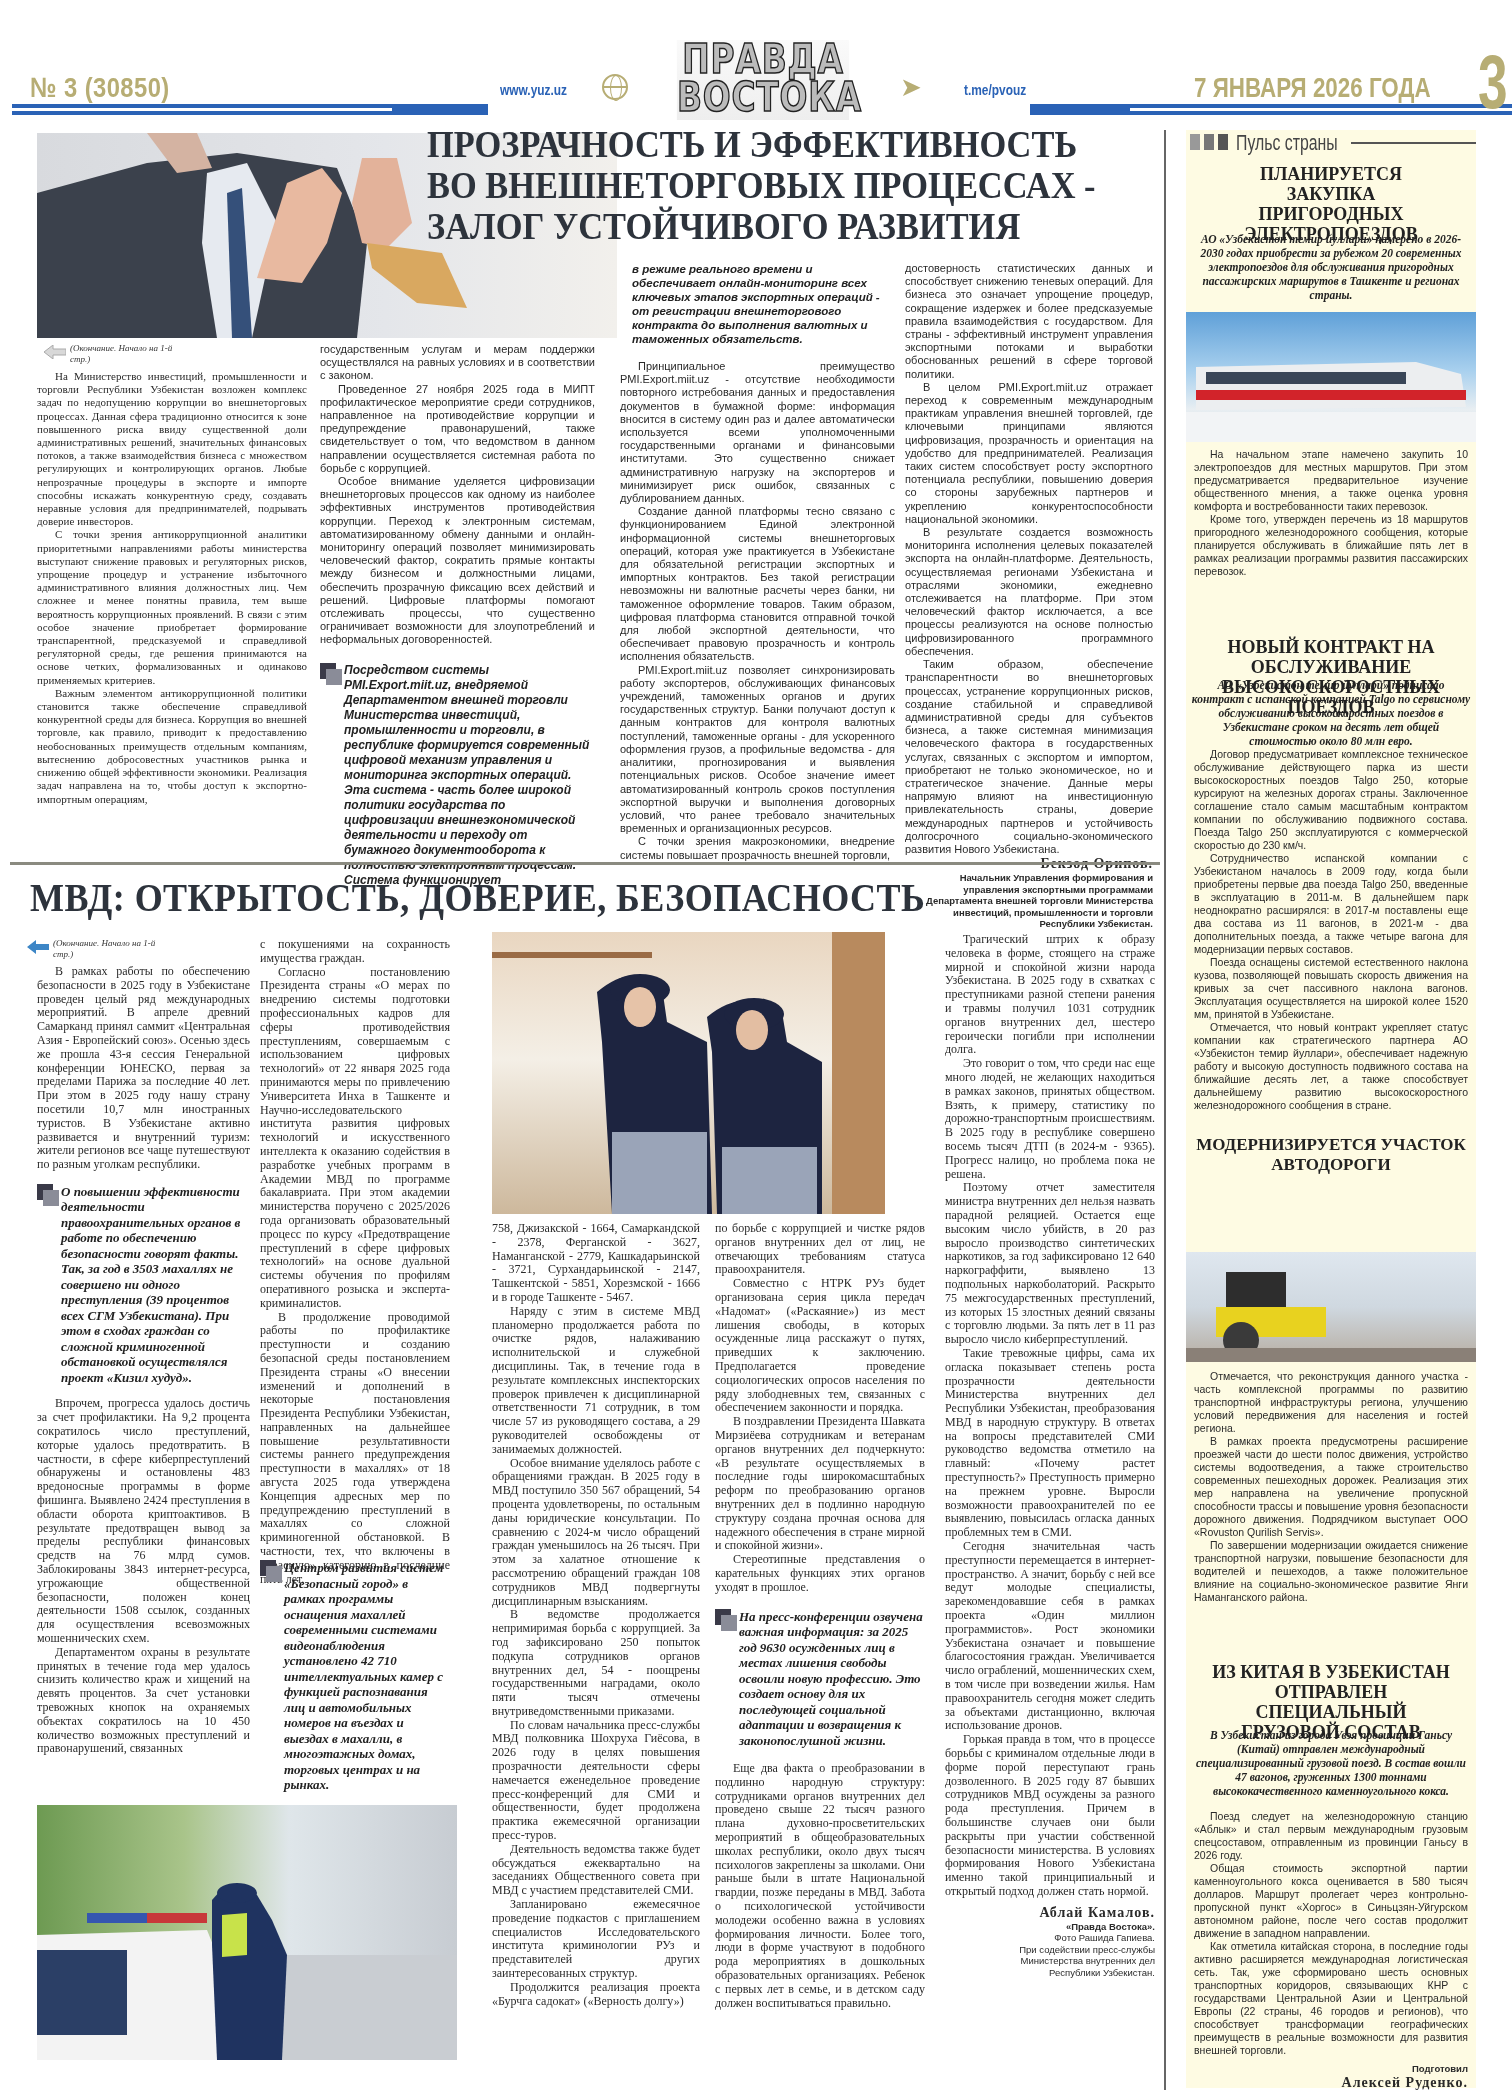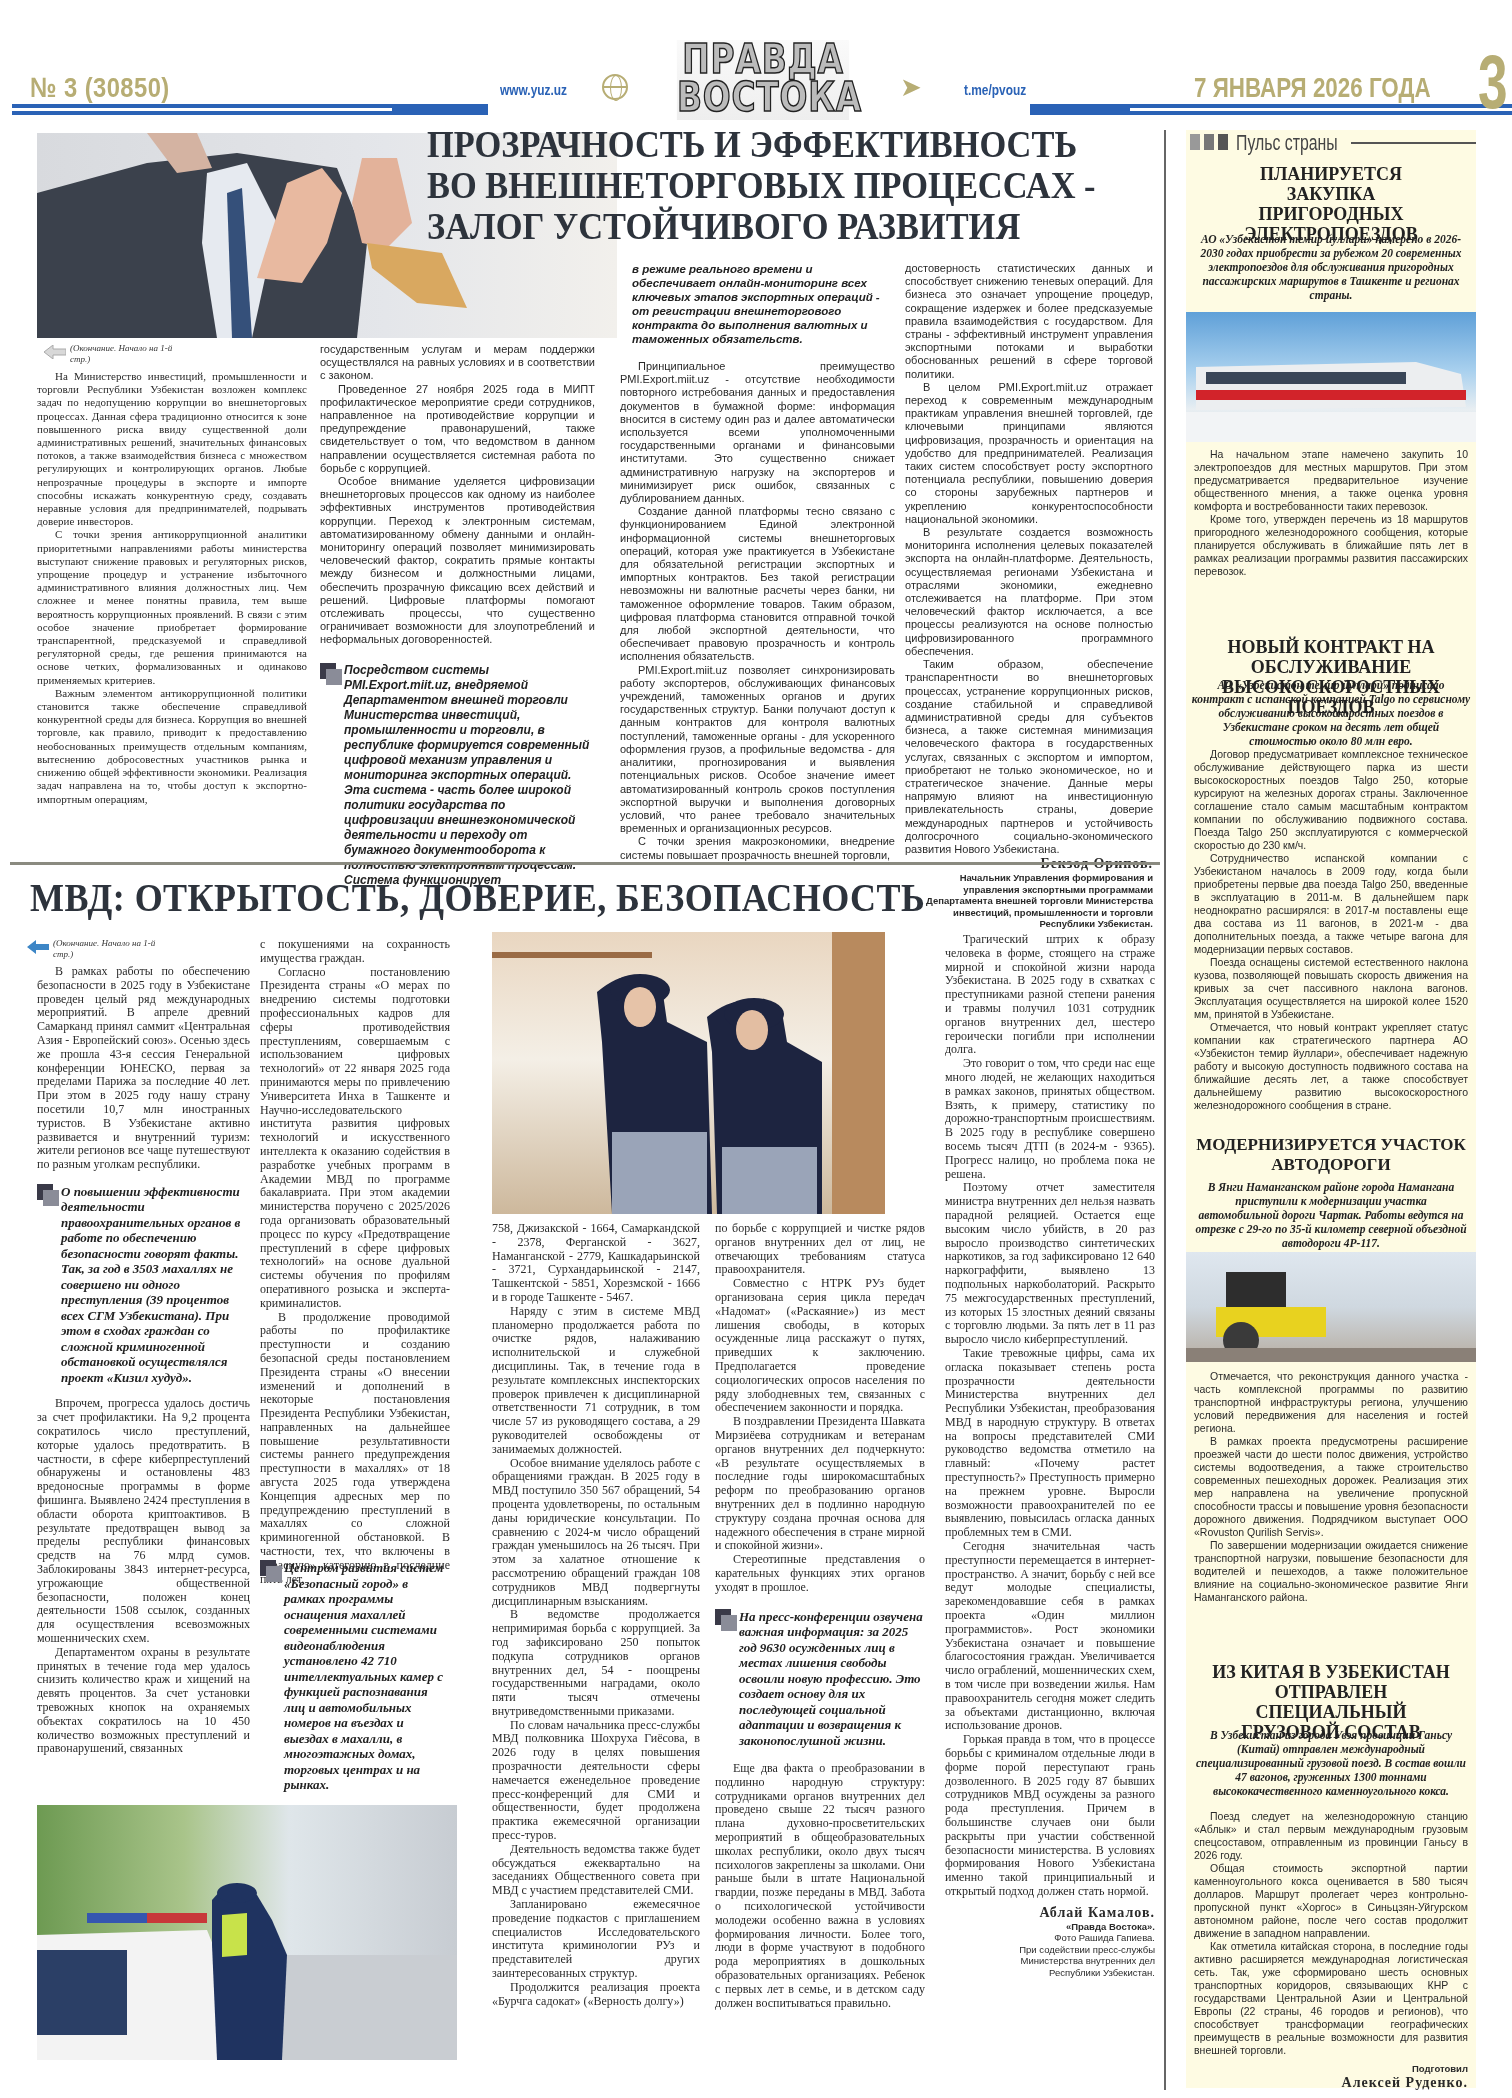--- a/index.html
+++ b/index.html
@@ -266,21 +266,20 @@
   <div class="sb-h" style="top:507px;padding:0 32px;">НОВЫЙ КОНТРАКТ НА ОБСЛУЖИВАНИЕ ВЫСОКОСКОРОСТНЫХ ПОЕЗДОВ</div>
   <div class="sb-lead" style="top:548px;padding:0 4px;">АО «Узбекистон темир йуллари» подписало контракт с испанской компанией Talgo по сервисному обслуживанию высокоскоростных поездов в Узбекистане сроком на десять лет общей стоимостью около 80 млн евро.</div>
   <div class="sb-text" style="top:618px;padding:0 8px;">
     <p>Договор предусматривает комплексное техническое обслуживание действующего парка из шести высокоскоростных поездов Talgo 250, которые курсируют на железных дорогах страны. Заключенное соглашение стало самым масштабным контрактом компании по обслуживанию подвижного состава. Поезда Talgo 250 эксплуатируются с коммерческой скоростью до 230 км/ч.</p>
     <p>Сотрудничество испанской компании с Узбекистаном началось в 2009 году, когда были приобретены первые два поезда Talgo 250, введенные в эксплуатацию в 2011-м. В дальнейшем парк неоднократно расширялся: в 2017-м поставлены еще два состава из 11 вагонов, в 2021-м - два дополнительных поезда, а также четыре вагона для модернизации первых составов.</p>
     <p>Поезда оснащены системой естественного наклона кузова, позволяющей повышать скорость движения на кривых за счет пассивного наклона вагонов. Эксплуатация осуществляется на широкой колее 1520 мм, принятой в Узбекистане.</p>
     <p>Отмечается, что новый контракт укрепляет статус компании как стратегического партнера АО «Узбекистон темир йуллари», обеспечивает надежную работу и высокую доступность подвижного состава на ближайшие десять лет, а также способствует дальнейшему развитию высокоскоростного железнодорожного сообщения в стране.</p>
   </div>
 
   <div class="sb-h" style="top:1005px;padding:0 10px;font-size:17px;">МОДЕРНИЗИРУЕТСЯ УЧАСТОК АВТОДОРОГИ</div>
-  <div class="sb-lead" style="top:1050px;padding:0 8px;">В Янги Наманганском районе города Намангана приступили к модернизации участка автомобильной дороги Чартак. Работы ведутся на отрезке с 29-го по 35-й километр северной объездной автодороги 4Р-117.</div>
   <div class="photo" style="left:0;top:1122px;width:290px;height:110px;background:linear-gradient(180deg,#dfe7ef 0%,#cfd8e0 50%,#b6aca0 100%);">
     <svg width="290" height="110" viewBox="0 0 290 110">
       <rect x="40" y="20" width="60" height="40" fill="#2d2d2d"></rect>
       <rect x="30" y="55" width="110" height="30" fill="#e8d21f"></rect>
       <circle cx="55" cy="88" r="18" fill="#3a3a3a"></circle>
       <rect x="0" y="96" width="290" height="14" fill="#8a8077"></rect>
     </svg>
   </div>
   <div class="sb-text" style="top:1240px;padding:0 8px;">
     <p>Отмечается, что реконструкция данного участка - часть комплексной программы по развитию транспортной инфраструктуры региона, улучшению условий передвижения для населения и гостей региона.</p>

